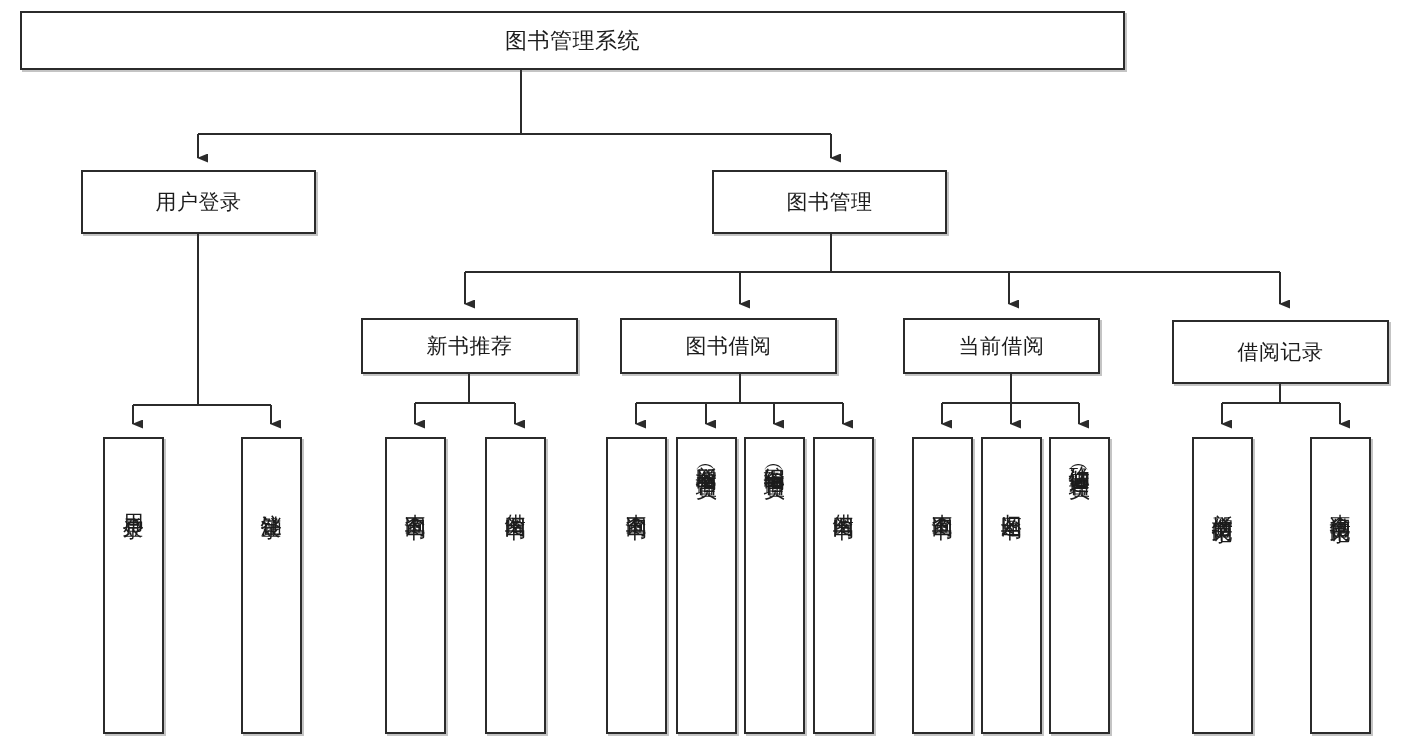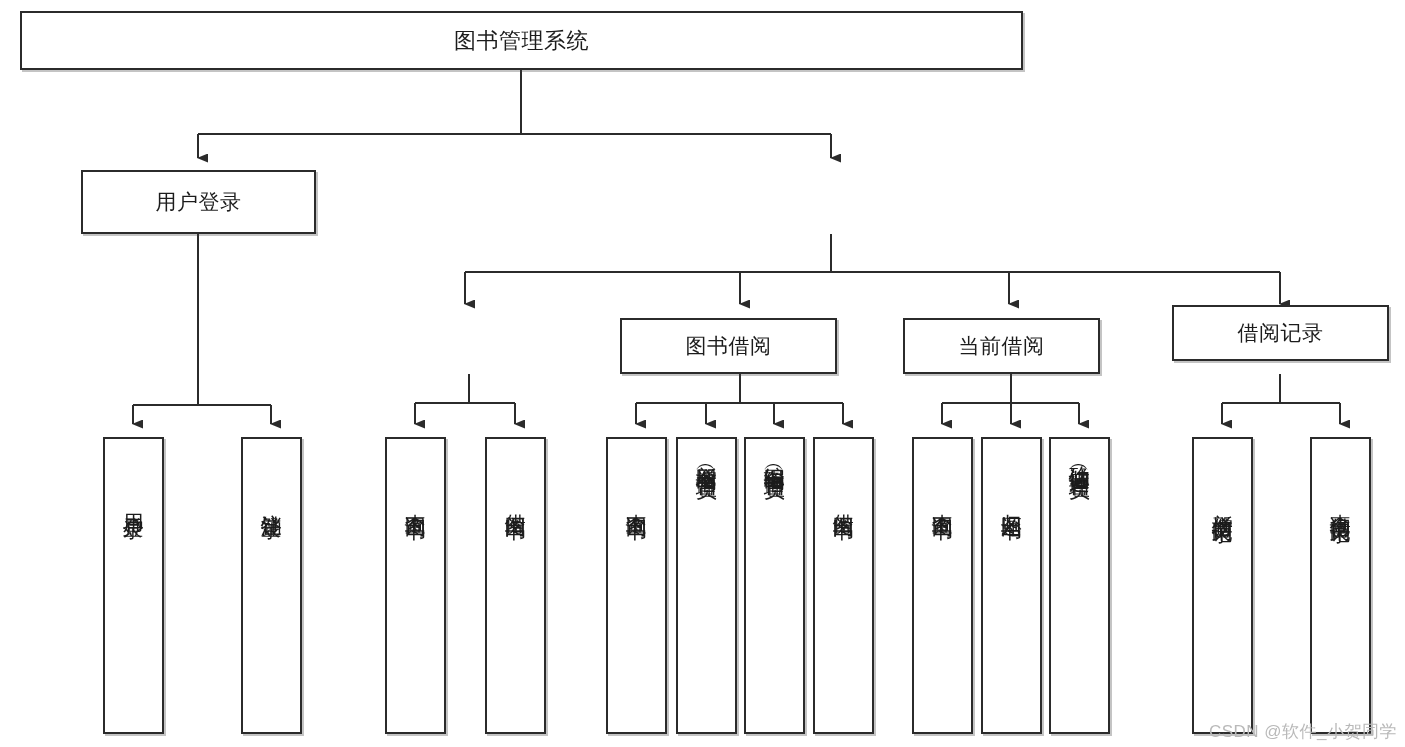--- a/index.html
+++ b/index.html
@@ -131,39 +131,45 @@
       <path d="M1011,403 L1011,424" marker-end="url(#arrow)"></path>
       <path d="M1079,403 L1079,424" marker-end="url(#arrow)"></path>
 
       <path d="M1280,374 L1280,403"></path>
       <path d="M1222,403 L1340,403"></path>
       <path d="M1222,403 L1222,424" marker-end="url(#arrow)"></path>
       <path d="M1340,403 L1340,424" marker-end="url(#arrow)"></path>
     </g>
   </svg>
 
-  <div class="node root horiz" style="left:20px; top:11px; width:1003px; height:59px;">
+  <div class="node root horiz" style="left:20px; top:11px; width:1105px; height:59px;">
     <span class="lbl">图书管理系统</span>
   </div>
 
   <div class="node horiz" style="left:81px; top:170px; width:235px; height:64px;">
     <span class="lbl">用户登录</span>
   </div>
 
-
+  <div class="node horiz" style="left:712px; top:170px; width:235px; height:64px;">
+    <span class="lbl">图书管理</span>
+  </div>
+
+  <div class="node horiz" style="left:361px; top:318px; width:217px; height:56px;">
+    <span class="lbl">新书推荐</span>
+  </div>
 
   <div class="node horiz" style="left:620px; top:318px; width:217px; height:56px;">
     <span class="lbl">图书借阅</span>
   </div>
 
   <div class="node horiz" style="left:903px; top:318px; width:197px; height:56px;">
     <span class="lbl">当前借阅</span>
   </div>
 
-  <div class="node horiz" style="left:1172px; top:305px; width:217px; height:56px;">
+  <div class="node horiz" style="left:1172px; top:320px; width:217px; height:64px;">
     <span class="lbl">借阅记录</span>
   </div>
 
   <div class="node vert mid" style="left:103px; top:437px; width:61px; height:297px;">
     <span class="lbl">用户登录</span>
   </div>
 
   <div class="node vert mid" style="left:241px; top:437px; width:61px; height:297px;">
     <span class="lbl">注销登录</span>
   </div>
@@ -205,15 +211,14 @@
   </div>
 
   <div class="node vert mid" style="left:1192px; top:437px; width:61px; height:297px;">
     <span class="lbl">新增借阅记录</span>
   </div>
 
   <div class="node vert mid" style="left:1310px; top:437px; width:61px; height:297px;">
     <span class="lbl">查询借阅记录</span>
   </div>
 
-  <div class="watermark">CSDN @软件_小贺同学</div>
 
 </div>
 
 </body></html>

